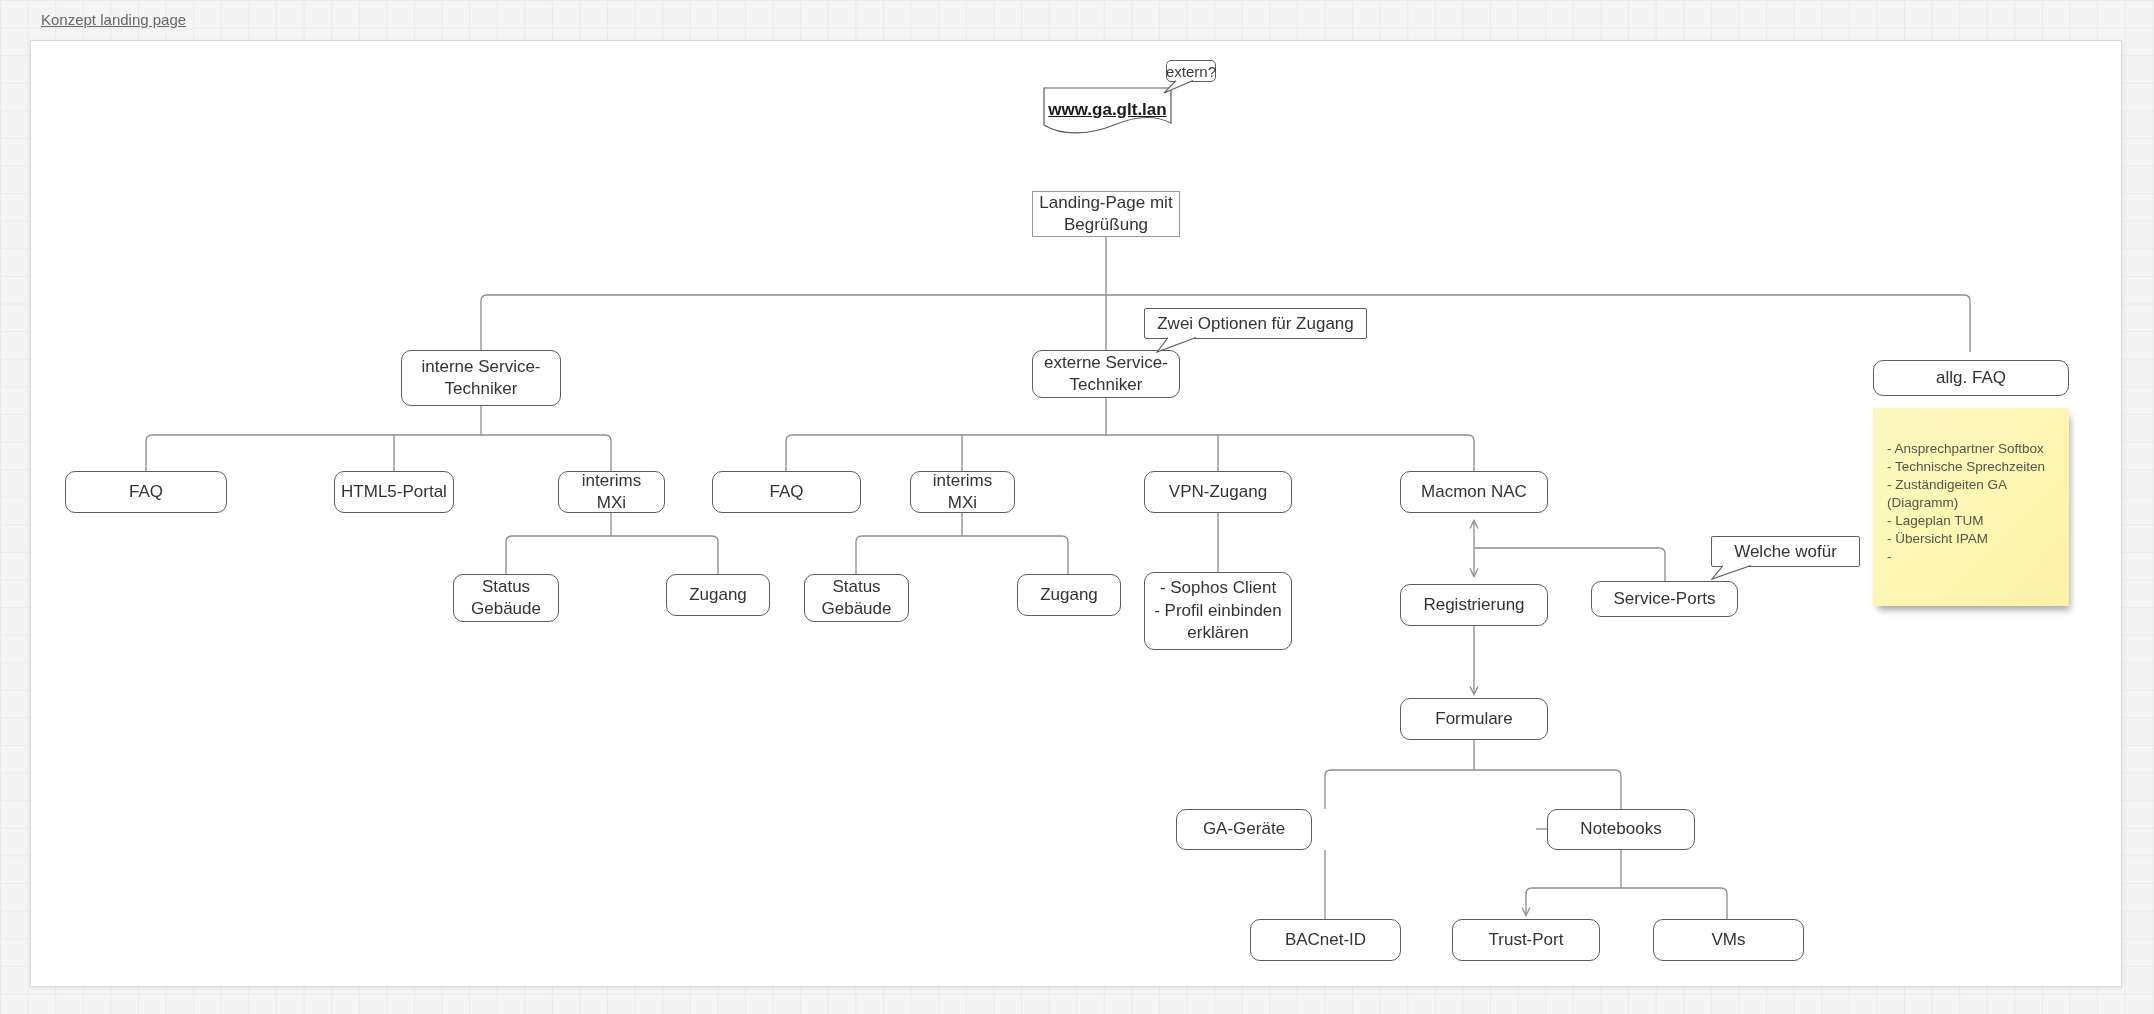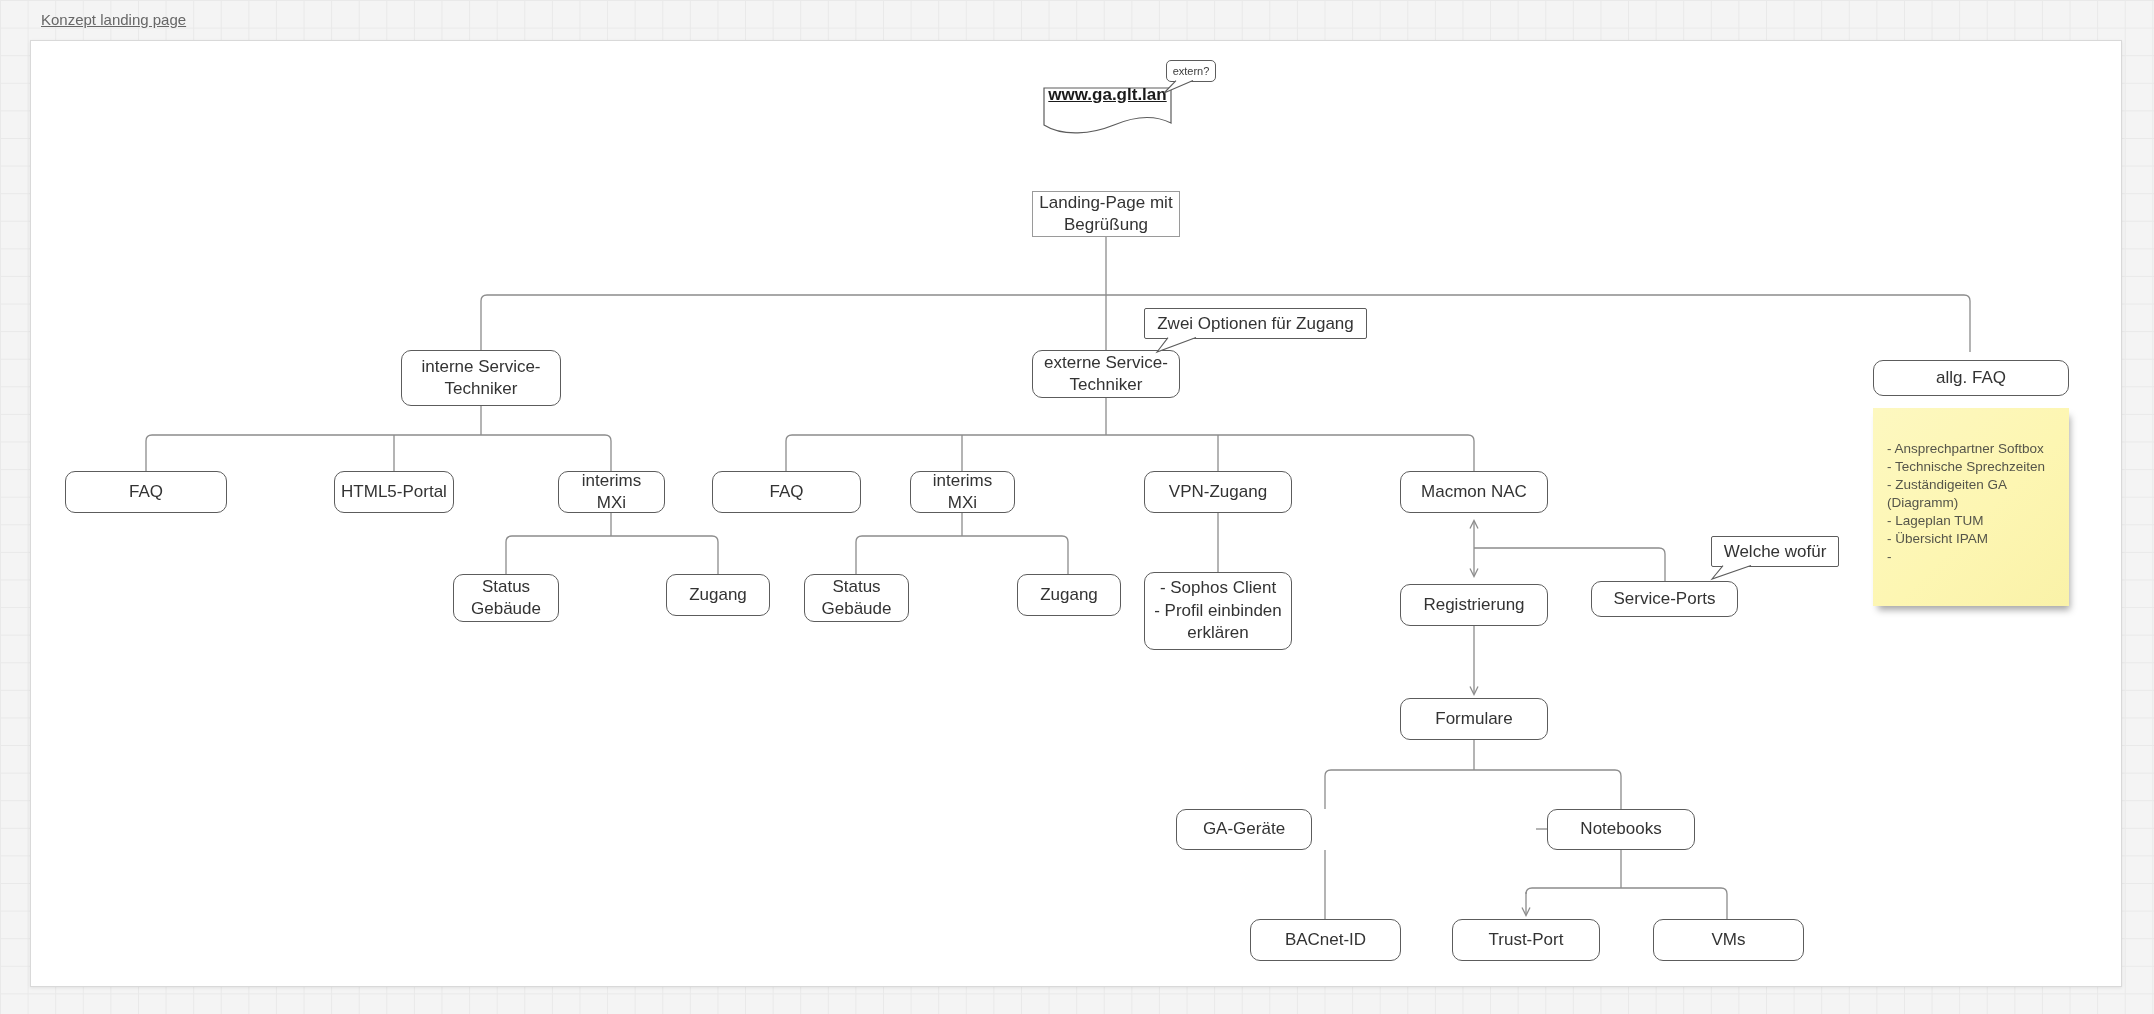--- a/index.html
+++ b/index.html
@@ -26,31 +26,31 @@
     font-size:17px;line-height:1.32;color:#333333;box-sizing:border-box;
     padding:2px 6px;
   }
   .rounded{border-radius:10px;}
   .sharp{border:1px solid #9a9a9a;border-radius:0;}
   .bubble{
     position:absolute;display:flex;align-items:center;justify-content:center;
     text-align:center;background:#ffffff;border:1px solid #5c5c5c;
     border-radius:2px;font-size:17px;color:#333333;box-sizing:border-box;
   }
-  .bubble.small{font-size:11px;border-radius:5px;color:#3c3c3c;}
+  .bubble.small{font-size:15px;border-radius:5px;color:#3c3c3c;}
   .lines{white-space:pre-line;}
   .note{
     position:absolute;left:1873px;top:408px;width:196px;height:198px;
     background:linear-gradient(135deg,#fdf8c0 0%,#fdf6b2 55%,#faf2a8 100%);
     box-shadow:3px 6px 7px -2px rgba(0,0,0,0.35);
     font-size:13.5px;line-height:1.34;color:#55554a;
     padding:32px 12px 10px 14px;box-sizing:border-box;
   }
   .url-text{
-    position:absolute;left:1044px;top:79px;width:127px;height:32px;
+    position:absolute;left:1044px;top:94px;width:127px;height:32px;
     display:flex;align-items:center;justify-content:center;
     font-size:17px;font-weight:bold;text-decoration:underline;color:#1a1a1a;
   }
   svg.layer{position:absolute;left:0;top:0;width:2154px;height:1014px;pointer-events:none;}
   svg .edge{fill:none;stroke:#8c8c8c;stroke-width:1.3;}
   svg .shape{fill:#ffffff;stroke:#5c5c5c;stroke-width:1.2;}
   svg .tail{fill:#ffffff;stroke:#5c5c5c;stroke-width:1.1;}
 </style>
 </head>
 <body>
@@ -130,21 +130,21 @@
 <div class="node rounded" style="left:1400px;top:698px;width:148px;height:42px">Formulare</div>
 
 <div class="node rounded" style="left:1176px;top:809px;width:136px;height:41px">GA-Geräte</div>
 <div class="node rounded" style="left:1547px;top:809px;width:148px;height:41px">Notebooks</div>
 <div class="node rounded" style="left:1250px;top:919px;width:151px;height:42px">BACnet-ID</div>
 <div class="node rounded" style="left:1452px;top:919px;width:148px;height:42px">Trust-Port</div>
 <div class="node rounded" style="left:1653px;top:919px;width:151px;height:42px">VMs</div>
 
 <div class="bubble small" style="left:1166px;top:60px;width:50px;height:22px">extern?</div>
 <div class="bubble" style="left:1144px;top:308px;width:223px;height:31px">Zwei Optionen für Zugang</div>
-<div class="bubble" style="left:1711px;top:536px;width:128px;height:31px">Welche wofür</div>
+<div class="bubble" style="left:1711px;top:536px;width:149px;height:31px">Welche wofür</div>
 
 <div class="url-text">www.ga.glt.lan</div>
 
 <div class="note lines">- Ansprechpartner Softbox
 - Technische Sprechzeiten
 - Zuständigeiten GA
 (Diagramm)
 - Lageplan TUM
 - Übersicht IPAM
 -</div>

